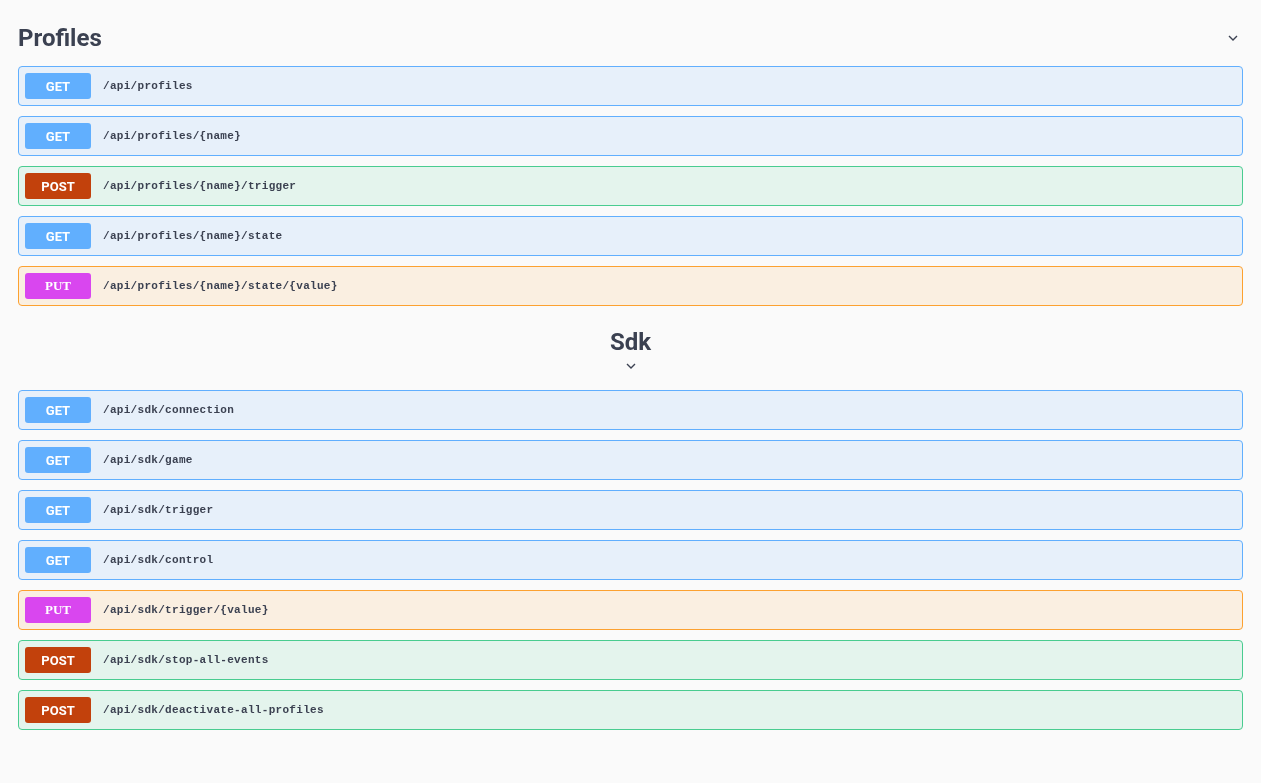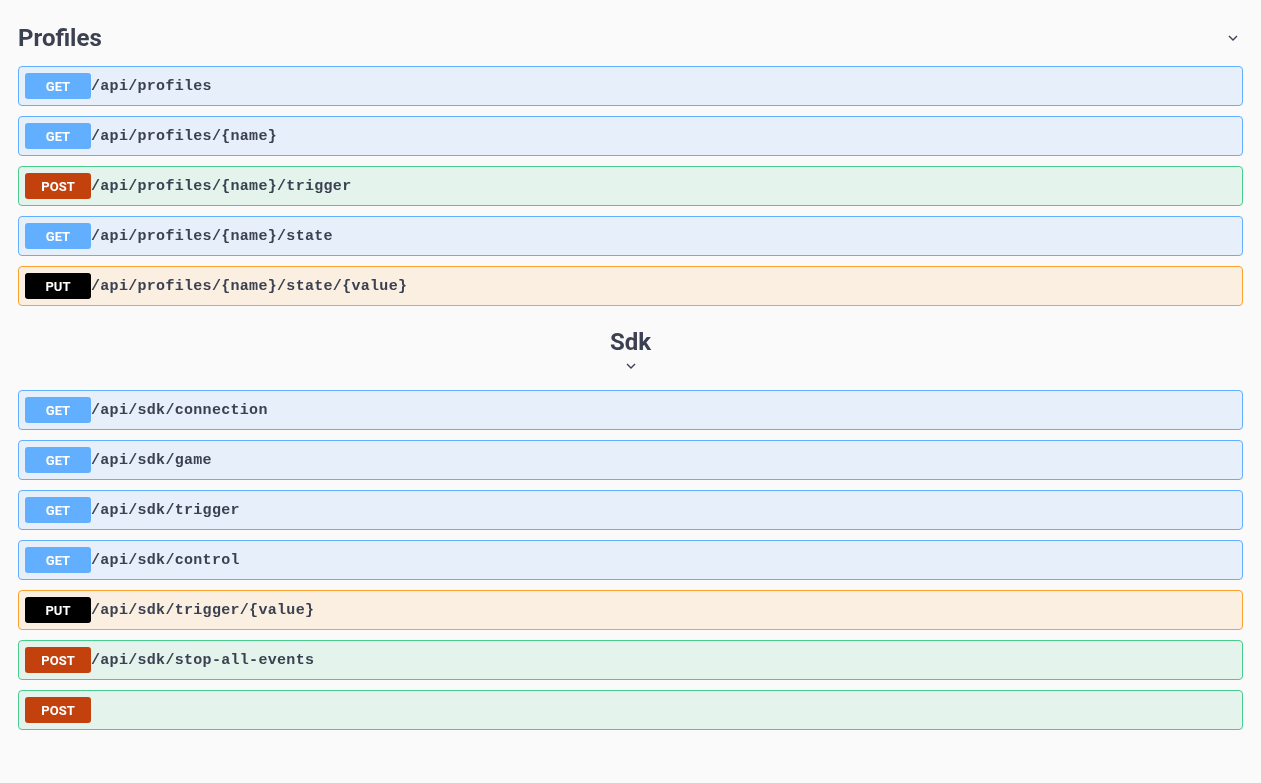--- a/index.html
+++ b/index.html
@@ -67,27 +67,28 @@
     align-items: center;
     justify-content: center;
     width: 66px;
     height: 26px;
     border-radius: 3px;
     font-size: 13px;
     font-weight: 700;
     color: #fff;
     flex-shrink: 0;
     font-family: -apple-system, BlinkMacSystemFont, "Segoe UI", Roboto, sans-serif;
+    margin-right: 12px;
   }
   .method-get  { background: #61affe; }
   .method-post { background: #c2410c; }
-  .method-put  { background: #000000; }
+  .method-put  { background: #d946ef; font-family: Liberation Serif, serif; }
   .path {
     font-family: "SFMono-Regular", Consolas, "Liberation Mono", Menlo, monospace;
-    font-size: 15px;
+    font-size: 11px;
     font-weight: 600;
     color: #3b4151;
     letter-spacing: 0.3px;
   }
 </style>
 </head>
 <body>
 
 <div class="container">
 
@@ -159,15 +160,16 @@
     <span class="path">/api/sdk/trigger/{value}</span>
   </div>
 
   <div class="op op-post">
     <span class="method method-post">POST</span>
     <span class="path">/api/sdk/stop-all-events</span>
   </div>
 
   <div class="op op-post">
     <span class="method method-post">POST</span>
+    <span class="path">/api/sdk/deactivate-all-profiles</span>
   </div>
 
 </div>
 
 </body></html>

